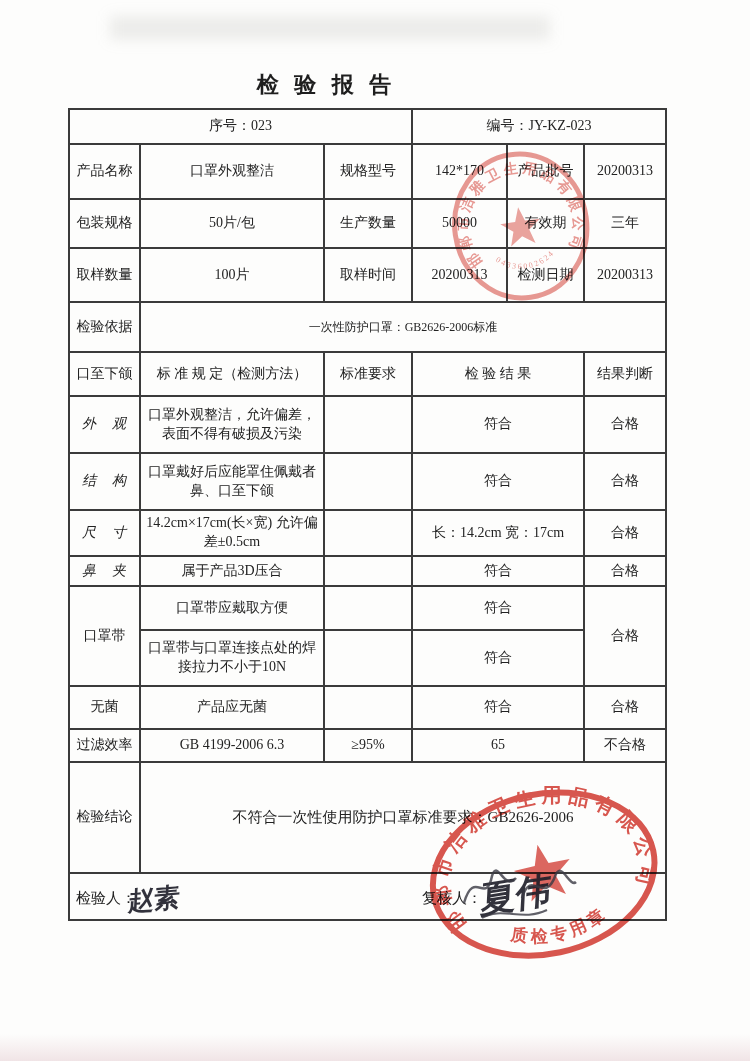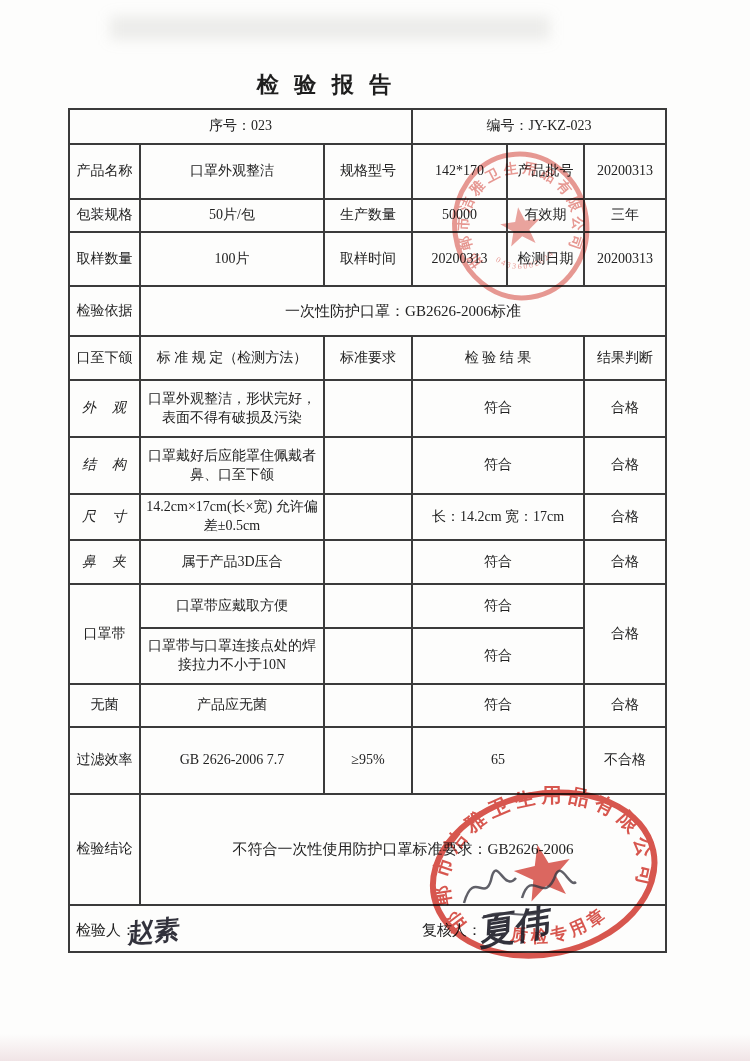--- a/index.html
+++ b/index.html
@@ -70,53 +70,53 @@
   </tr>
 
   <tr style="height:55px">
     <td>产品名称</td>
     <td>口罩外观整洁</td>
     <td>规格型号</td>
     <td>142*170</td>
     <td>产品批号</td>
     <td>20200313</td>
   </tr>
-  <tr style="height:33px">
+  <tr style="height:49px">
     <td>包装规格</td>
     <td>50片/包</td>
     <td>生产数量</td>
     <td>50000</td>
     <td>有效期</td>
     <td>三年</td>
   </tr>
   <tr style="height:54px">
     <td>取样数量</td>
     <td>100片</td>
     <td>取样时间</td>
     <td>20200313</td>
     <td>检测日期</td>
     <td>20200313</td>
   </tr>
 
   <tr style="height:50px">
     <td>检验依据</td>
-    <td colspan="5" style="font-size:15px">一次性防护口罩：GB2626-2006标准</td>
+    <td colspan="5" style="font-size:12px">一次性防护口罩：GB2626-2006标准</td>
   </tr>
 
   <tr style="height:44px">
     <td>口至下颌</td>
     <td>标 准 规 定（检测方法）</td>
     <td>标准要求</td>
     <td colspan="2">检 验 结 果</td>
     <td>结果判断</td>
   </tr>
 
   <tr style="height:57px">
     <td class="itemcol">外　观</td>
-    <td class="small">口罩外观整洁，形状完好，表面不得有破损及污染</td>
+    <td class="small">口罩外观整洁，允许偏差，表面不得有破损及污染</td>
     <td></td>
     <td colspan="2">符合</td>
     <td>合格</td>
   </tr>
 
   <tr style="height:57px">
     <td class="itemcol">结　构</td>
     <td class="small">口罩戴好后应能罩住佩戴者鼻、口至下颌</td>
     <td></td>
     <td colspan="2">符合</td>
@@ -124,21 +124,21 @@
   </tr>
 
   <tr style="height:46px">
     <td class="itemcol">尺　寸</td>
     <td class="small">14.2cm×17cm(长×宽) 允许偏差±0.5cm</td>
     <td></td>
     <td colspan="2">长：14.2cm 宽：17cm</td>
     <td>合格</td>
   </tr>
 
-  <tr style="height:44px">
+  <tr style="height:30px">
     <td class="itemcol">鼻　夹</td>
     <td class="small">属于产品3D压合</td>
     <td></td>
     <td colspan="2">符合</td>
     <td>合格</td>
   </tr>
 
   <tr style="height:44px">
     <td rowspan="2">口罩带</td>
     <td class="small">口罩带应戴取方便</td>
@@ -153,23 +153,23 @@
   </tr>
 
   <tr style="height:43px">
     <td>无菌</td>
     <td class="small">产品应无菌</td>
     <td></td>
     <td colspan="2">符合</td>
     <td>合格</td>
   </tr>
 
-  <tr style="height:67px">
+  <tr style="height:33px">
     <td>过滤效率</td>
-    <td class="small">GB 2626-2006 7.7</td>
+    <td class="small">GB 4199-2006 6.3</td>
     <td>≥95%</td>
     <td colspan="2">65</td>
     <td>不合格</td>
   </tr>
 
   <tr style="height:111px">
     <td>检验结论</td>
     <td colspan="5" style="font-size:15px">不符合一次性使用防护口罩标准要求：GB2626-2006</td>
   </tr>
 

